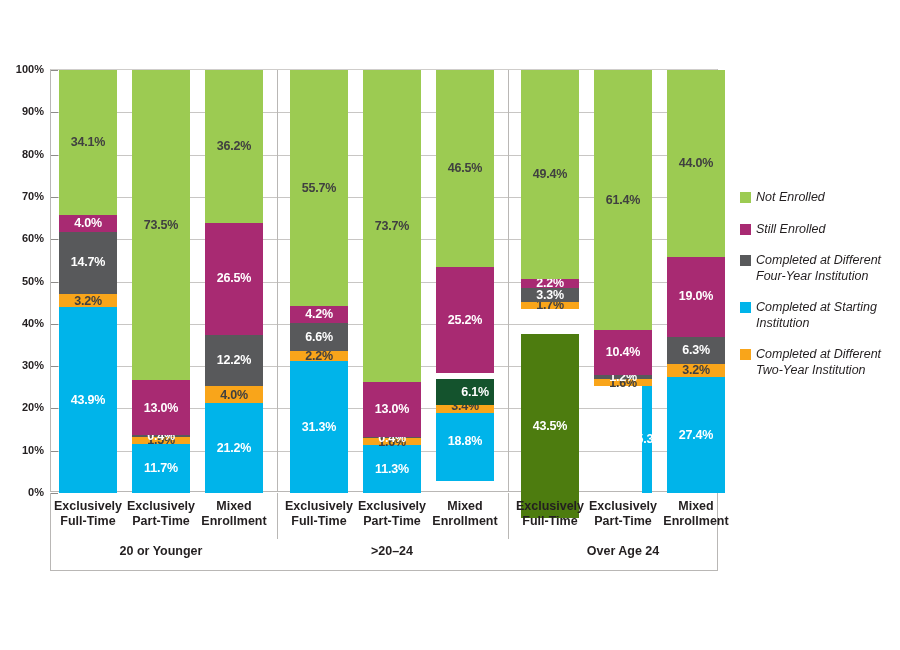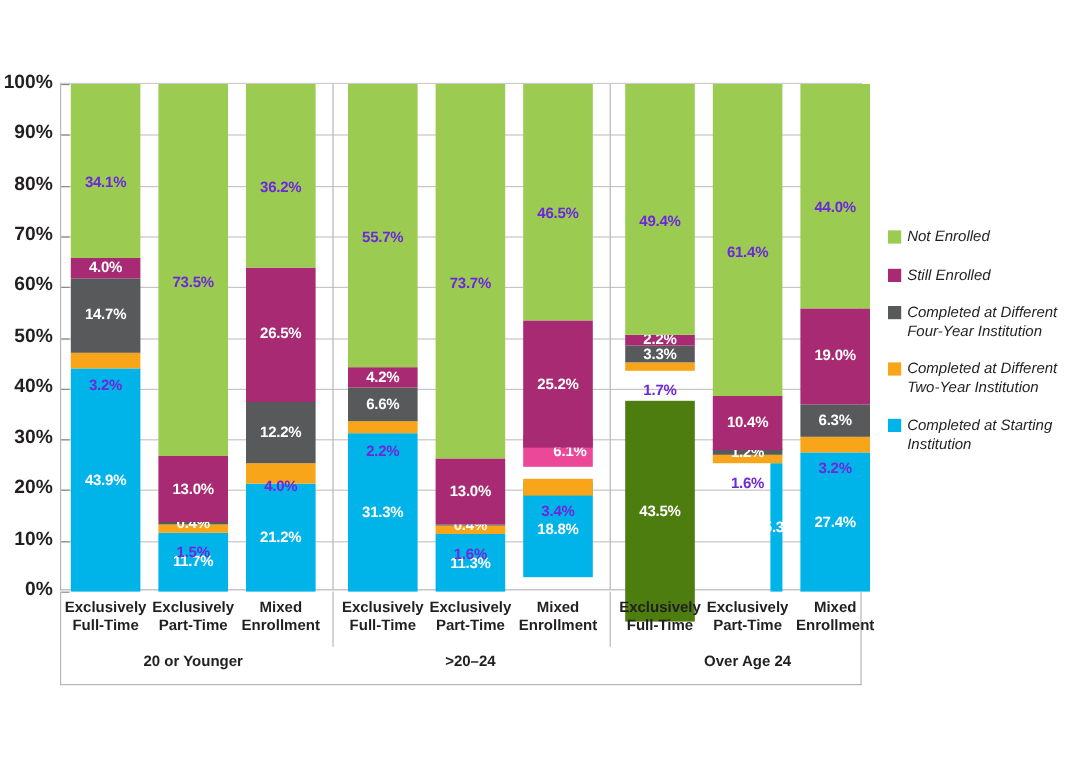--- a/index.html
+++ b/index.html
@@ -22,21 +22,21 @@
     left: 0px;
     top: 69px;
     width: 48px;
     height: 423px;
   }
   .ytick {
     position: absolute;
     right: 4px;
     width: 44px;
     text-align: right;
-    font-size: 16px;
+    font-size: 11px;
     font-weight: bold;
     color: #231f20;
     transform: translateY(-50%);
     white-space: nowrap;
   }
 
   
   #plot {
     position: absolute;
     left: 50px;
@@ -81,21 +81,21 @@
     overflow: visible;
   }
   .seg-label {
     font-size: 12.5px;
     font-weight: bold;
     line-height: 1;
     white-space: nowrap;
     letter-spacing: -0.2px;
   }
   .lab-white { color: #ffffff; }
-  .lab-black { color: #6d28d9; margin-top: 20px; }
+  .lab-black { color: #404040; }
 
   
   .group-divider {
     position: absolute;
     top: 0; bottom: 0;
     width: 1px;
     background: #b9b7b5;
   }
 
   
@@ -290,21 +290,21 @@
             <span class="seg-label lab-black">73.7%</span>
           </div>
         </div>
         <div class="bar" style="left: 385px; width: 58px;">
           <div class="seg" style="top: 331px; height: 79.524px; background: rgb(0, 180, 234);">
             <span class="seg-label lab-white">18.8%</span>
           </div>
           <div class="seg" style="top: 329.094px; height: 14.382px; background: rgb(249, 165, 26); overflow: visible;">
             <span class="seg-label lab-black" style="position: absolute; left: 0px; right: 0px; text-align: center; top: 50%; transform: translateY(-50%);">3.4%</span>
           </div>
-          <div class="seg" style="top: 293px; height: 25.803px; background: #ec4899; padding-left: 20px;">
+          <div class="seg" style="top: 309px; height: 25.803px; background: #14532d; padding-left: 20px;">
             <span class="seg-label lab-white">6.1%</span>
           </div>
           <div class="seg" style="top: 196.695px; height: 106.596px; background: rgb(168, 42, 114);">
             <span class="seg-label lab-white">25.2%</span>
           </div>
           <div class="seg" style="top: -2.84217e-14px; height: 196.695px; background: rgb(156, 203, 82);">
             <span class="seg-label lab-black">46.5%</span>
           </div>
         </div>
         <div class="bar" style="left: 470px; width: 58px;">
@@ -414,22 +414,22 @@
       </div>
       <div class="legend-item">
         <span class="legend-swatch" style="background: rgb(168, 42, 114);"></span>
         <span class="legend-text">Still Enrolled</span>
       </div>
       <div class="legend-item">
         <span class="legend-swatch" style="background: rgb(88, 89, 91);"></span>
         <span class="legend-text">Completed at Different Four-Year Institution</span>
       </div>
       <div class="legend-item">
+        <span class="legend-swatch" style="background: rgb(0, 180, 234);"></span>
+        <span class="legend-text">Completed at Starting Institution</span>
+      </div>
+      <div class="legend-item">
         <span class="legend-swatch" style="background: rgb(249, 165, 26);"></span>
         <span class="legend-text">Completed at Different Two-Year Institution</span>
       </div>
-      <div class="legend-item">
-        <span class="legend-swatch" style="background: rgb(0, 180, 234);"></span>
-        <span class="legend-text">Completed at Starting Institution</span>
-      </div>
     </div>
 
 </div>
 
 </body></html>

